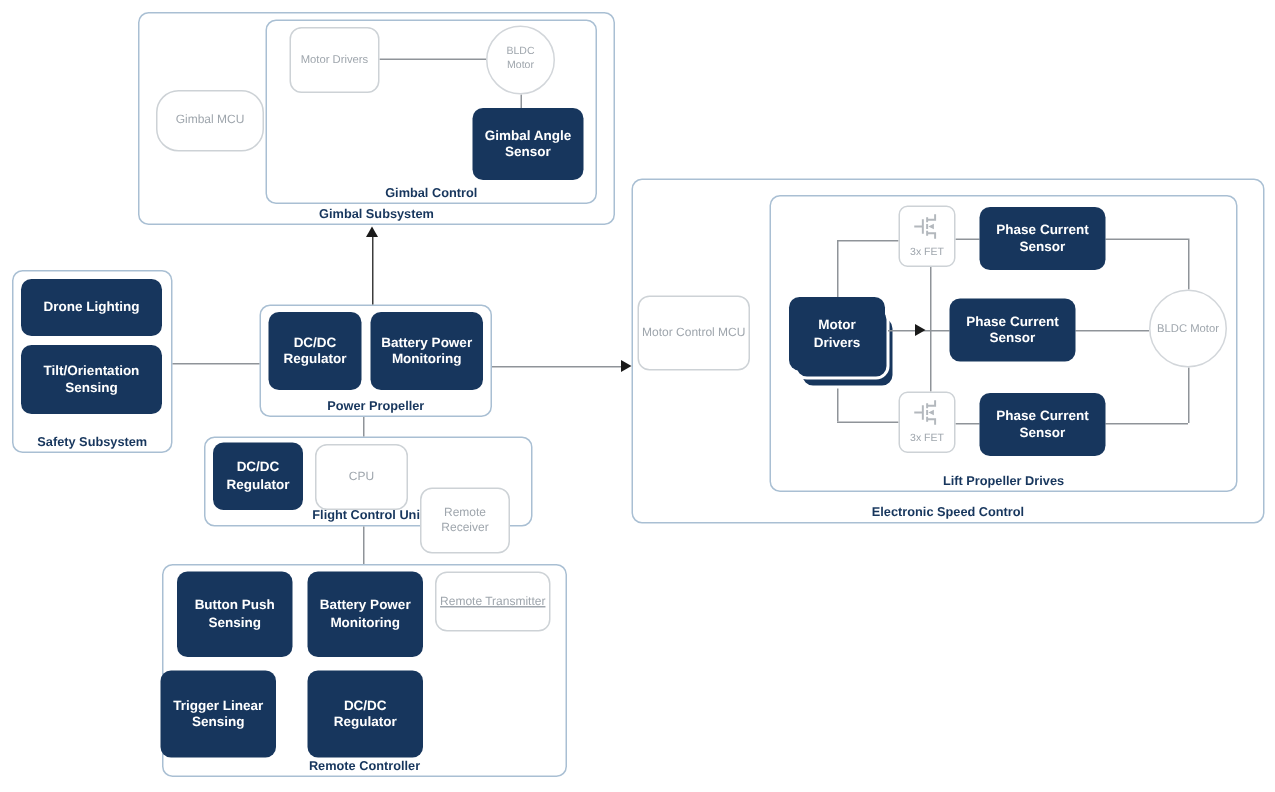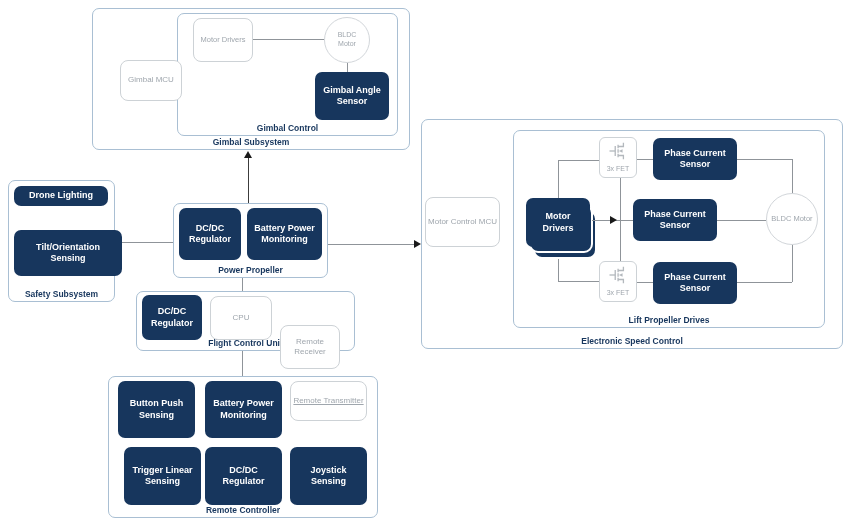--- a/index.html
+++ b/index.html
@@ -51,55 +51,54 @@
 <body>
 
 <div id="canvas">
 
   <div class="container" style="left:92px;top:8px;width:318px;height:142px;">
     <div class="container-label">Gimbal Subsystem</div>
   </div>
   <div class="container" style="left:177px;top:13px;width:221px;height:123px;">
     <div class="container-label">Gimbal Control</div>
   </div>
-  <div class="grayb" style="left:120px;top:60px;width:62px;height:41px;">Gimbal MCU</div>
+  <div class="grayb" style="left:104px;top:60px;width:72px;height:41px;border-radius:15px;">Gimbal MCU</div>
   <div class="grayb" style="left:193px;top:18px;width:60px;height:44px;font-size:7.5px;">Motor Drivers</div>
   <div class="circle" style="left:324px;top:17px;width:46px;height:46px;font-size:7px;">BLDC Motor</div>
   <div class="navy" style="left:315px;top:72px;width:74px;height:48px;">Gimbal Angle Sensor</div>
   <div class="hline" style="left:253px;top:39px;width:71px;"></div>
   <div class="vline" style="left:347px;top:63px;height:9px;"></div>
 
   <div class="container" style="left:8px;top:180px;width:107px;height:122px;">
     <div class="container-label">Safety Subsystem</div>
   </div>
-  <div class="navy" style="left:14px;top:186px;width:94px;height:20px;">Drone Lighting</div>
-  <div class="navy" style="left:14px;top:230px;width:108px;height:46px;">Tilt/Orientation Sensing</div>
+  <div class="navy" style="left:14px;top:186px;width:94px;height:38px;">Drone Lighting</div>
+  <div class="navy" style="left:14px;top:230px;width:94px;height:46px;">Tilt/Orientation Sensing</div>
 
   <div class="container" style="left:173px;top:203px;width:155px;height:75px;">
     <div class="container-label">Power Propeller</div>
   </div>
   <div class="navy" style="left:179px;top:208px;width:62px;height:52px;">DC/DC Regulator</div>
   <div class="navy" style="left:247px;top:208px;width:75px;height:52px;">Battery Power Monitoring</div>
 
   <div class="container" style="left:136px;top:291px;width:219px;height:60px;">
     <div class="container-label">Flight Control Unit</div>
   </div>
   <div class="navy" style="left:142px;top:295px;width:60px;height:45px;">DC/DC Regulator</div>
   <div class="grayb" style="left:210px;top:296px;width:62px;height:44px;">CPU</div>
   <div class="grayb" style="left:280px;top:296px;width:60px;height:44px;margin-top:29px;">Remote Receiver</div>
 
   <div class="container" style="left:108px;top:376px;width:270px;height:142px;">
     <div class="container-label">Remote Controller</div>
   </div>
   <div class="navy" style="left:118px;top:381px;width:77px;height:57px;">Button Push Sensing</div>
   <div class="navy" style="left:205px;top:381px;width:77px;height:57px;">Battery Power Monitoring</div>
   <div class="grayb" style="left:290px;top:381px;width:77px;height:40px;text-decoration:underline;">Remote Transmitter</div>
-  <div class="navy" style="left:124px;top:447px;width:77px;height:58px;">Trigger Linear Sensing</div>
+  <div class="navy" style="left:107px;top:447px;width:77px;height:58px;">Trigger Linear Sensing</div>
   <div class="navy" style="left:205px;top:447px;width:77px;height:58px;">DC/DC Regulator</div>
-  <div class="navy" style="left:290px;top:447px;width:77px;height:58px;">Joystick Sensing</div>
 
   <div class="container" style="left:421px;top:119px;width:422px;height:230px;">
     <div class="container-label">Electronic Speed Control</div>
   </div>
   <div class="grayb" style="left:425px;top:197px;width:75px;height:50px;">Motor Control MCU</div>
   <div class="container" style="left:513px;top:130px;width:312px;height:198px;">
     <div class="container-label">Lift Propeller Drives</div>
   </div>
 
   <div class="grayb fetbox" style="left:599px;top:137px;width:38px;height:41px;">

